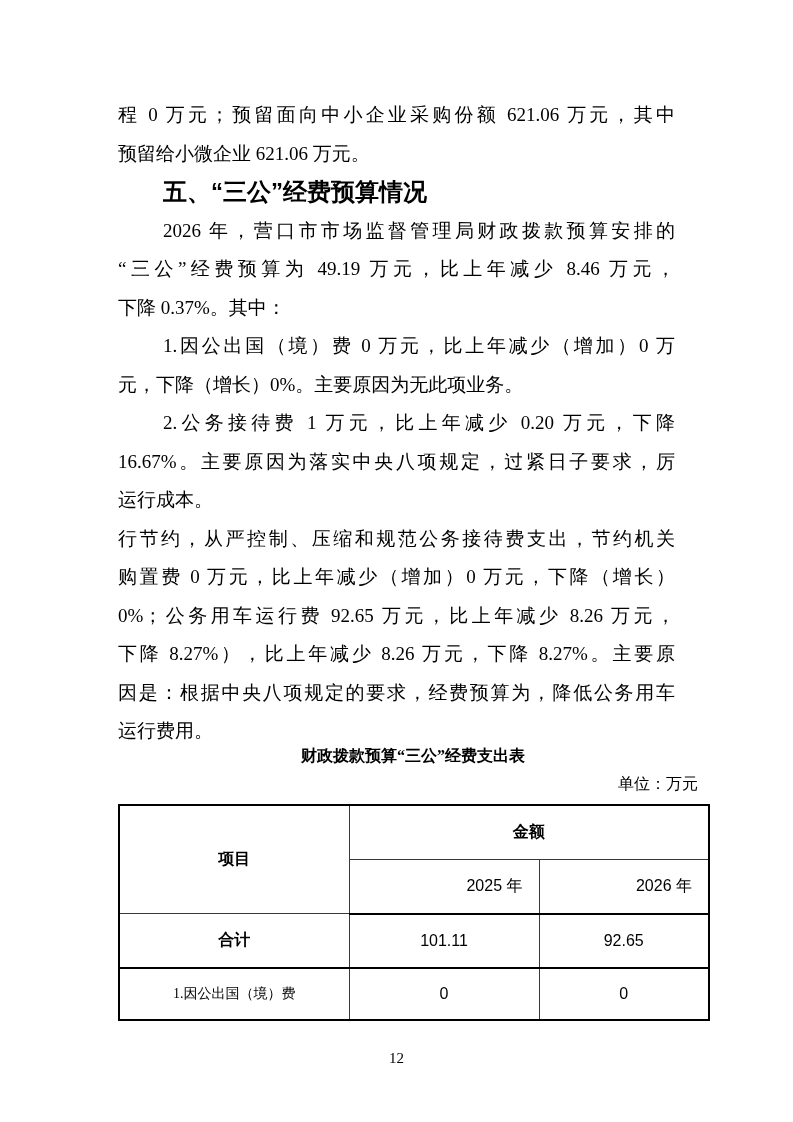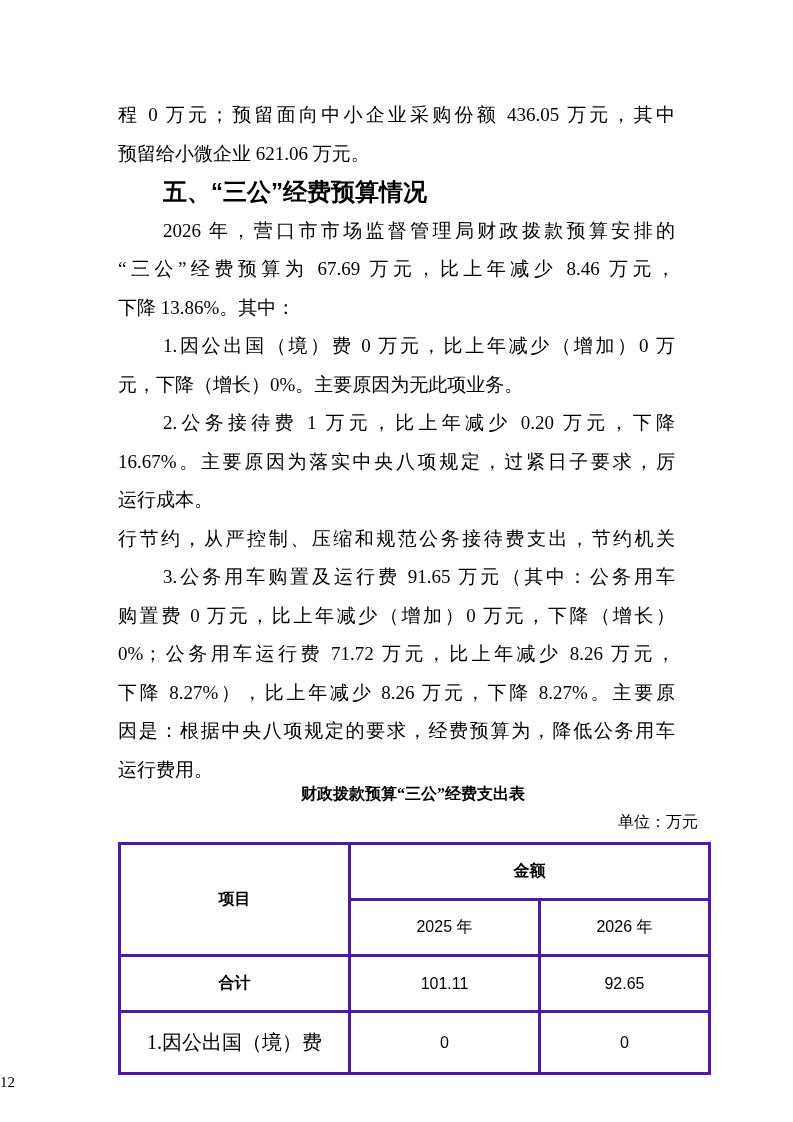--- a/index.html
+++ b/index.html
@@ -48,66 +48,65 @@
   }
   table.budget {
     margin-top:7px;
     border-collapse:collapse;
     table-layout:fixed;
     width:590px;
     border:2px solid #000;
     font-size:16px;
   }
   table.budget td {
-    border:3px solid #4c1d95;
+    border:1px solid #4c1d95;
     text-align:center;
     vertical-align:middle;
     padding:16px;
     overflow:hidden;
   }
   tr.r-amount { height:33px; }
   tr.r-years  { height:36px; }
   tr.r-total  { height:46px; }
   tr.r-data   { height:38px; }
   td.hdr { font-weight:bold; }
-  tr.r-years td { border-bottom:2px solid #000; font-family:"Liberation Sans","DejaVu Sans",sans-serif; }
+  tr.r-years td { border-bottom:2px solid #000; font-family:"Liberation Sans","DejaVu Sans",sans-serif;text-align:right; }
   tr.r-total td { border-bottom:2px solid #000; }
   td.num { font-family:"Liberation Sans","DejaVu Sans",sans-serif; font-weight:normal; }
-  td.item-left { text-align:left; padding-left:5px; font-size:20px;margin-top:23px; }
+  td.item-left { text-align:left; padding-left:5px; font-size:14px;margin-top:23px; }
   .pageno {
     position:absolute;
     left:0; right:0;
-    top:1072px;
-    text-align:left;
+    top:1048px;
+    text-align:center;
     font-size:15px;
     line-height:20px;
   }
 </style>
 </head>
 <body>
 
 <div class="page">
   <div class="doc">
 
     <div class="bodytext">
-      <div class="line j">程 0 万元；预留面向中小企业采购份额 436.05 万元，其中</div>
+      <div class="line j">程 0 万元；预留面向中小企业采购份额 621.06 万元，其中</div>
       <div class="line">预留给小微企业 621.06 万元。</div>
       <div class="line heading in">五、“三公”经费预算情况</div>
       <div class="line j in">2026 年，营口市市场监督管理局财政拨款预算安排的</div>
-      <div class="line j">“三公”经费预算为 67.69 万元，比上年减少 8.46 万元，</div>
-      <div class="line">下降 13.86%。其中：</div>
+      <div class="line j">“三公”经费预算为 49.19 万元，比上年减少 8.46 万元，</div>
+      <div class="line">下降 0.37%。其中：</div>
       <div class="line j in">1.因公出国（境）费 0 万元，比上年减少（增加）0 万</div>
       <div class="line">元，下降（增长）0%。主要原因为无此项业务。</div>
       <div class="line j in">2.公务接待费 1 万元，比上年减少 0.20 万元，下降</div>
       <div class="line j">16.67%。主要原因为落实中央八项规定，过紧日子要求，厉</div>
       <div class="line">运行成本。</div>
       <div class="line j">行节约，从严控制、压缩和规范公务接待费支出，节约机关</div>
-      <div class="line j in">3.公务用车购置及运行费 91.65 万元（其中：公务用车</div>
       <div class="line j">购置费 0 万元，比上年减少（增加）0 万元，下降（增长）</div>
-      <div class="line j">0%；公务用车运行费 71.72 万元，比上年减少 8.26 万元，</div>
+      <div class="line j">0%；公务用车运行费 92.65 万元，比上年减少 8.26 万元，</div>
       <div class="line j">下降 8.27%），比上年减少 8.26 万元，下降 8.27%。主要原</div>
       <div class="line j">因是：根据中央八项规定的要求，经费预算为，降低公务用车</div>
       <div class="line">运行费用。</div>
     </div>
 
     <div class="table-title">财政拨款预算“三公”经费支出表</div>
 
     <div class="unit">单位：万元</div>
 
     <table class="budget">

